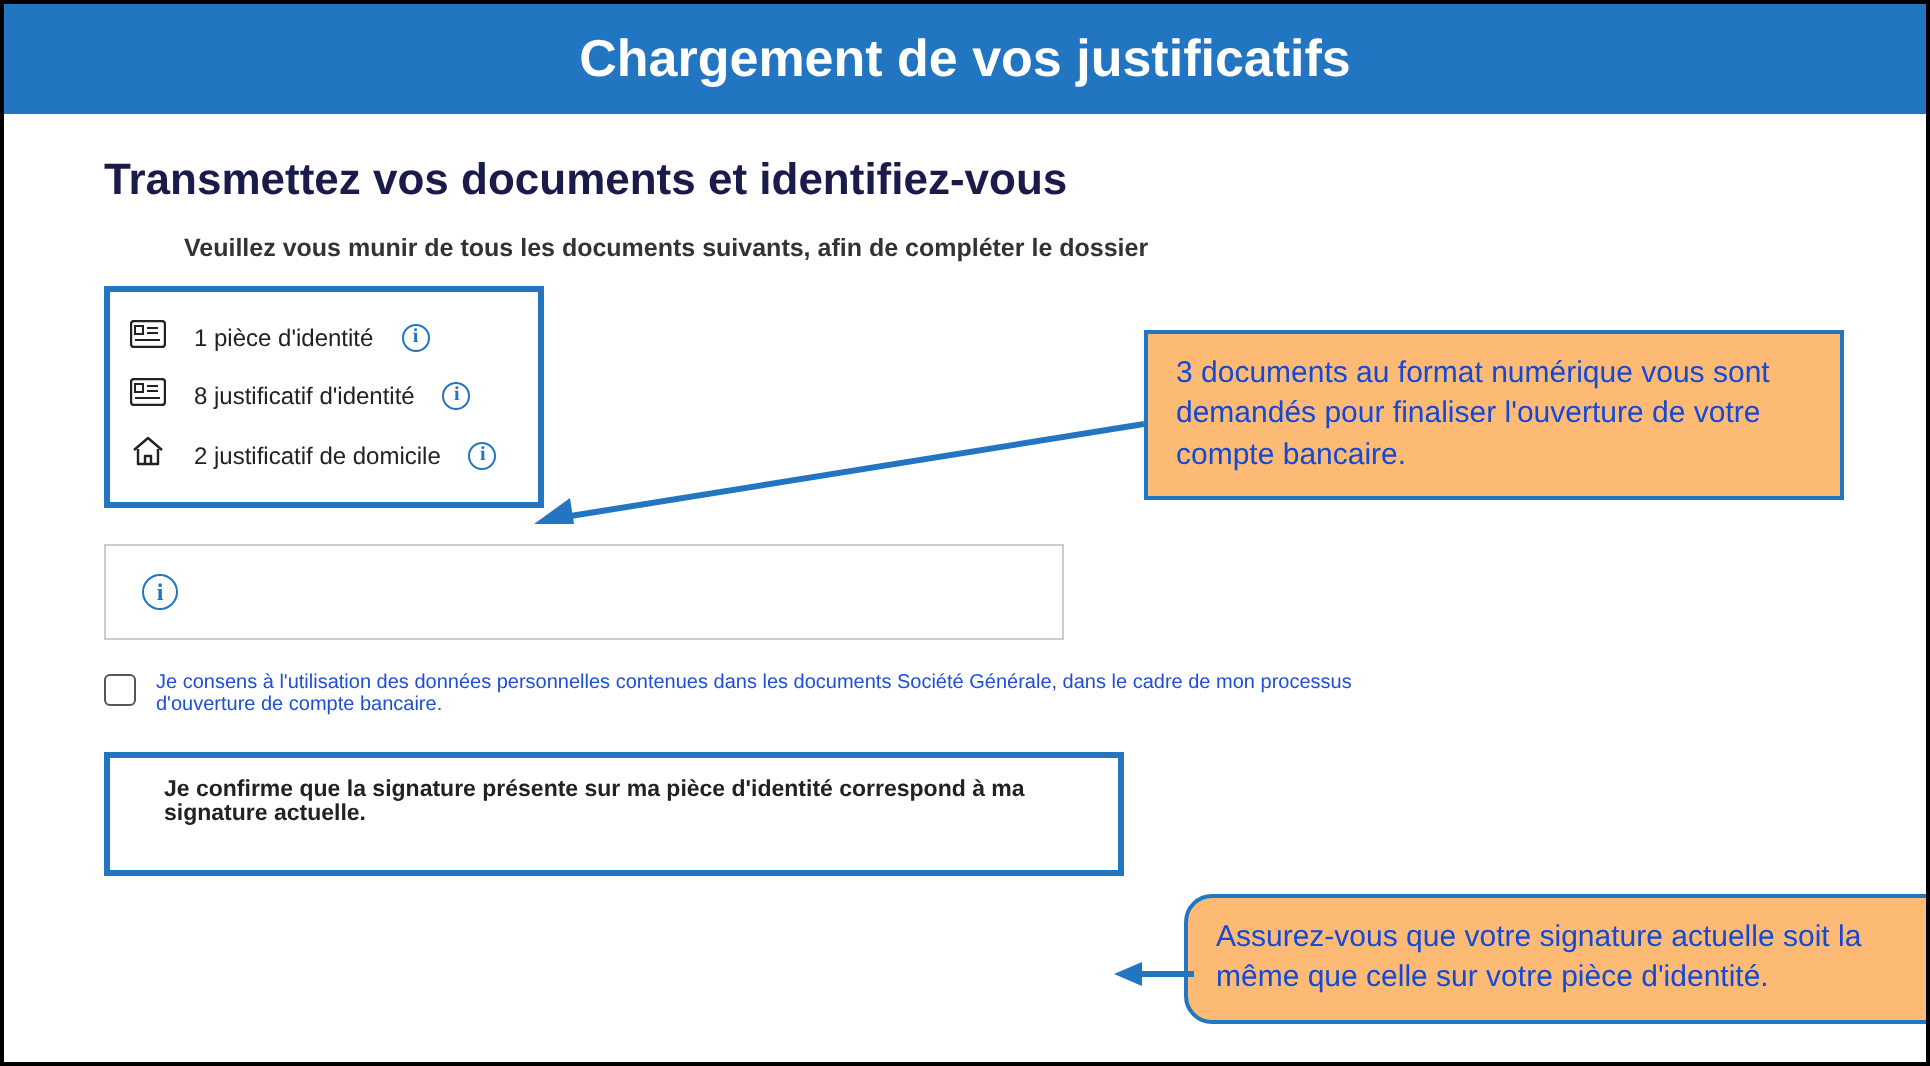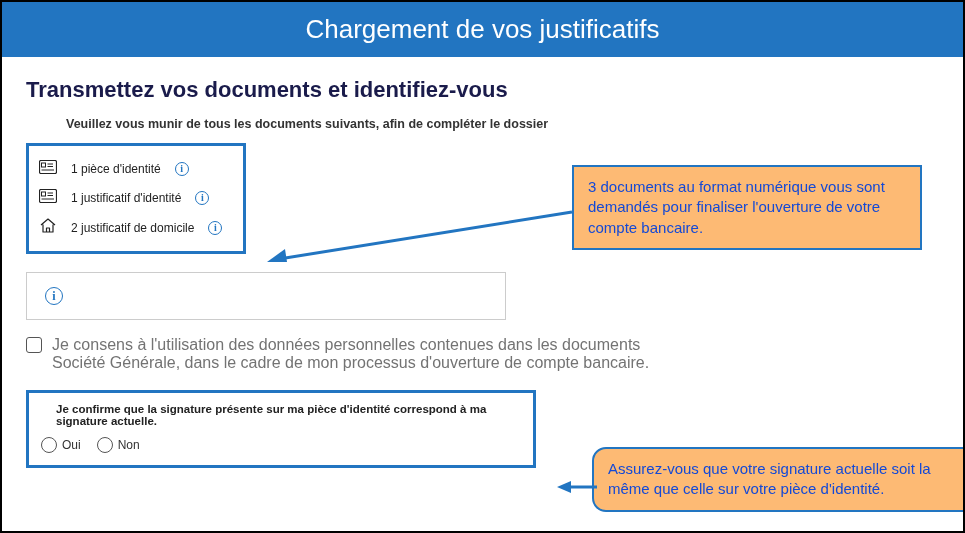--- a/index.html
+++ b/index.html
@@ -9,25 +9,25 @@
     width: 965px;
     height: 533px;
     position: relative;
     border: 2px solid #000;
   }
   .header {
     background: #2275C1;
     color: #fff;
     text-align: center;
     font-size: 26px;
-    font-weight: normal;
+    font-weight: bold;
     padding: 12px 0;
   }
   .content {
-    padding: 20px 40px 10px 24px;
+    padding: 20px 40px 10px 50px;
     position: relative;
   }
   .page-title {
     color: #1A1B4B;
     font-size: 22px;
     font-weight: bold;
     margin-bottom: 14px;
   }
   .instruction {
     font-size: 12.5px;
@@ -74,22 +74,22 @@
     color: #333;
   }
   .notice-box .info-circle {
     width: 18px; height: 18px; font-size: 12px; flex-shrink: 0;
   }
   .consent-row {
     display: flex;
     align-items: flex-start;
     gap: 10px;
     margin-top: 16px;
-    font-size: 16px;
-    color: #737373;
+    font-size: 10px;
+    color: #1d4ed8;
     width: 640px;
   }
   .checkbox {
     width: 16px; height: 16px;
     border: 1.5px solid #555;
     border-radius: 3px;
     flex-shrink: 0;
     margin-top: 1px;
   }
   .sig-box {
@@ -167,21 +167,21 @@
     <div class="doc-item">
       <span class="doc-icon">
         <svg width="18" height="14" viewBox="0 0 18 14">
             <rect x="0.5" y="0.5" width="17" height="13" rx="1.5" fill="none" stroke="#222" stroke-width="1.2"></rect>
             <rect x="2.5" y="3" width="4" height="4" fill="none" stroke="#222" stroke-width="1"></rect>
             <line x1="8.5" y1="4" x2="14" y2="4" stroke="#222" stroke-width="1"></line>
             <line x1="8.5" y1="6.5" x2="14" y2="6.5" stroke="#222" stroke-width="1"></line>
             <line x1="2.5" y1="10" x2="15" y2="10" stroke="#222" stroke-width="1"></line>
           </svg>
       </span>
-      <span>1 justificatif d'identité</span>
+      <span>8 justificatif d'identité</span>
       <span class="info-circle">i</span>
     </div>
     <div class="doc-item">
       <span class="doc-icon">
         <svg width="18" height="16" viewBox="0 0 18 16">
             <path d="M2 7 L9 1 L16 7 M4 6.5 V14 H14 V6.5 M7.5 14 V10 H10.5 V14" fill="none" stroke="#222" stroke-width="1.2" stroke-linejoin="round"></path>
           </svg>
       </span>
       <span>2 justificatif de domicile</span>
       <span class="info-circle">i</span>
@@ -192,30 +192,20 @@
     <span class="info-circle">i</span>
   </div>
 
   <div class="consent-row">
     <span class="checkbox"></span>
     <span>Je consens à l'utilisation des données personnelles contenues dans les documents Société Générale, dans le cadre de mon processus d'ouverture de compte bancaire.</span>
   </div>
 
   <div class="sig-box">
     <div class="sig-title">Je confirme que la signature présente sur ma pièce d'identité correspond à ma signature actuelle.</div>
-    <div class="radio-row">
-      <div class="radio-option">
-        <span class="radio-circle"></span>
-        <span>Oui</span>
-      </div>
-      <div class="radio-option">
-        <span class="radio-circle"></span>
-        <span>Non</span>
-      </div>
-    </div>
   </div>
 
   <div class="callout callout-1">
     <span>3 documents au format numérique vous sont demandés pour finaliser l'ouverture de votre compte bancaire.</span>
   </div>
   <div class="callout callout-2">
     <span>Assurez-vous que votre signature actuelle soit la même que celle sur votre pièce d'identité.</span>
   </div>
 
   <svg class="arrow" style="top:150px; left:265px;" width="310" height="60" viewBox="0 0 310 60">

